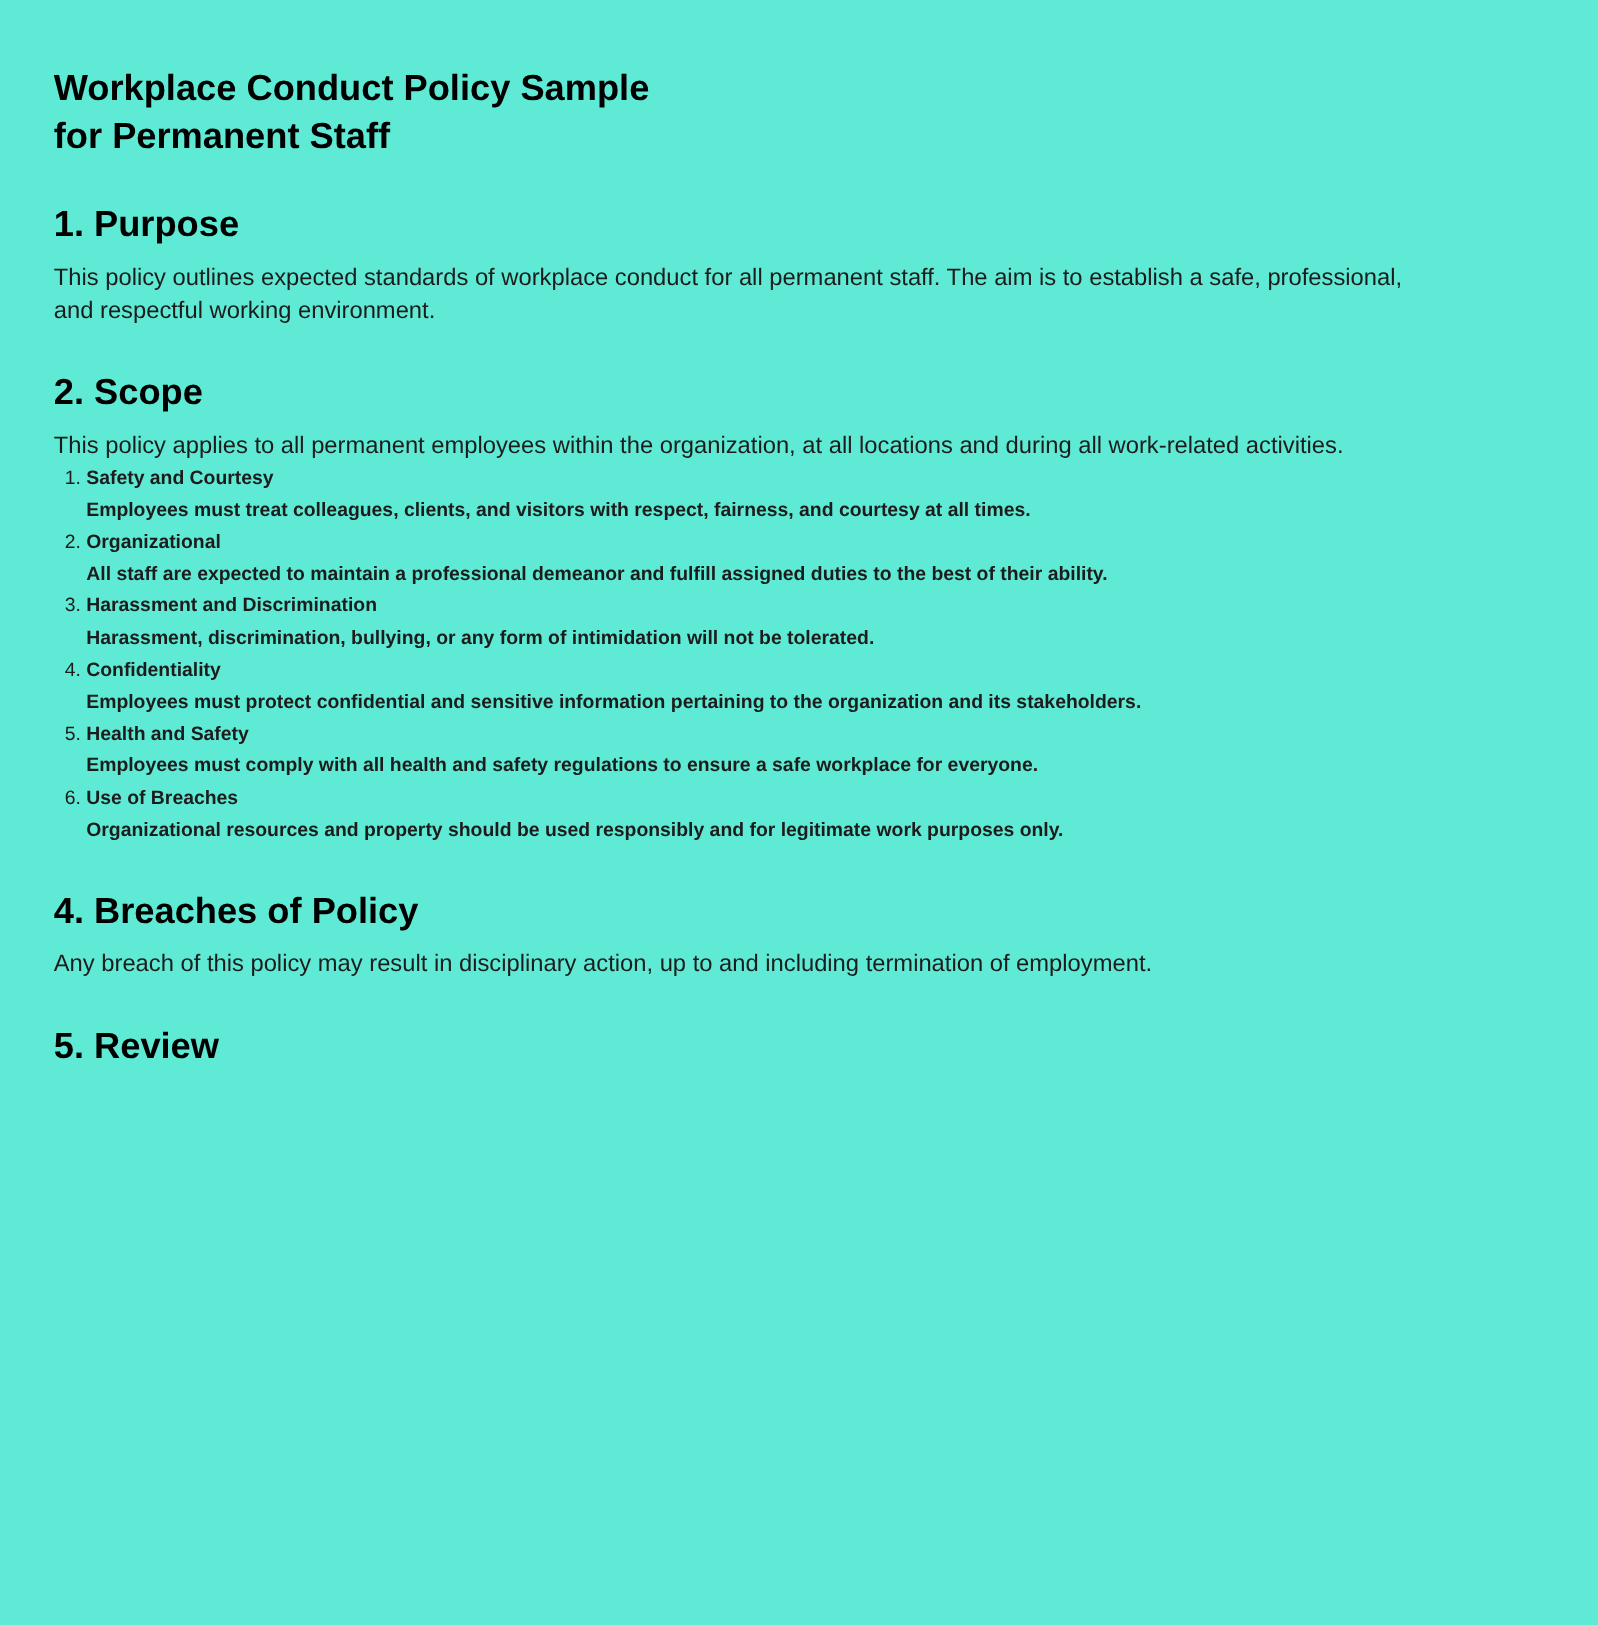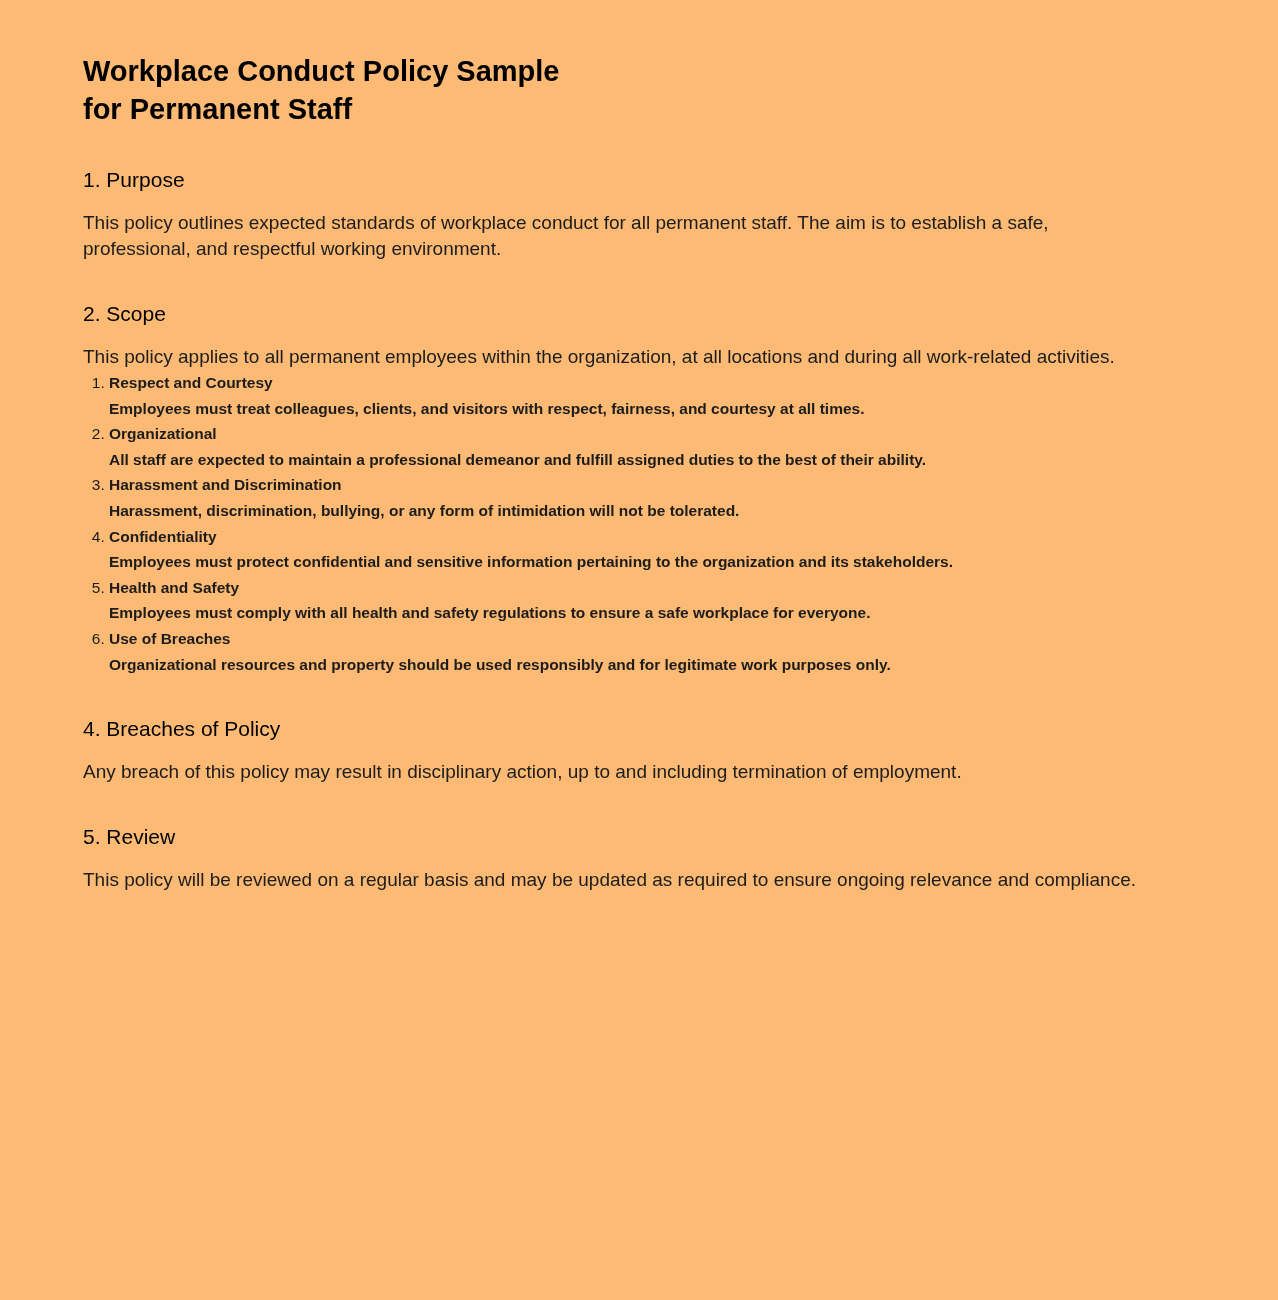--- a/index.html
+++ b/index.html
@@ -4,37 +4,37 @@
 <style>
   html, body {
     margin: 0;
     padding: 0;
     background: #ffffff;
   }
   .page {
     box-sizing: border-box;
     width: 1278px;
     min-height: 1300px;
-    background: #fdba74;
-    padding: 52px 118px 40px 83px;
+    background: #5eead4;
+    padding: 52px 118px 40px 43px;
     font-family: "Liberation Sans", sans-serif;
     color: #1c1c1c;
   }
   h1.doc-title {
     font-size: 29px;
     line-height: 38px;
     font-weight: bold;
     color: #000000;
     margin: 0;
   }
   h1.doc-title .title-line { display: block; }
   h2.section-heading {
-    font-size: 21px;
+    font-size: 29px;
     line-height: 28px;
-    font-weight: normal;
+    font-weight: bold;
     color: #000000;
     margin: 38px 0 16px 0;
   }
   p.body-text {
     font-size: 19px;
     line-height: 26px;
     margin: 0;
     max-width: 1080px;
   }
   ol.policy-list {
@@ -59,21 +59,21 @@
   </h1>
 
   <h2 class="section-heading">1. Purpose</h2>
   <p class="body-text">This policy outlines expected standards of workplace conduct for all permanent staff. The aim is to establish a safe, professional, and respectful working environment.</p>
 
   <h2 class="section-heading">2. Scope</h2>
   <p class="body-text">This policy applies to all permanent employees within the organization, at all locations and during all work-related activities.</p>
 
   <ol class="policy-list">
     <li>
-      <span class="item-term">Respect and Courtesy</span>
+      <span class="item-term">Safety and Courtesy</span>
       <div class="item-desc">Employees must treat colleagues, clients, and visitors with respect, fairness, and courtesy at all times.</div>
     </li>
     <li>
       <span class="item-term">Organizational</span>
       <div class="item-desc">All staff are expected to maintain a professional demeanor and fulfill assigned duties to the best of their ability.</div>
     </li>
     <li>
       <span class="item-term">Harassment and Discrimination</span>
       <div class="item-desc">Harassment, discrimination, bullying, or any form of intimidation will not be tolerated.</div>
     </li>
@@ -88,15 +88,14 @@
     <li>
       <span class="item-term">Use of Breaches</span>
       <div class="item-desc">Organizational resources and property should be used responsibly and for legitimate work purposes only.</div>
     </li>
   </ol>
 
   <h2 class="section-heading">4. Breaches of Policy</h2>
   <p class="body-text">Any breach of this policy may result in disciplinary action, up to and including termination of employment.</p>
 
   <h2 class="section-heading">5. Review</h2>
-  <p class="body-text">This policy will be reviewed on a regular basis and may be updated as required to ensure ongoing relevance and compliance.</p>
 
 </div>
 
 </body></html>

